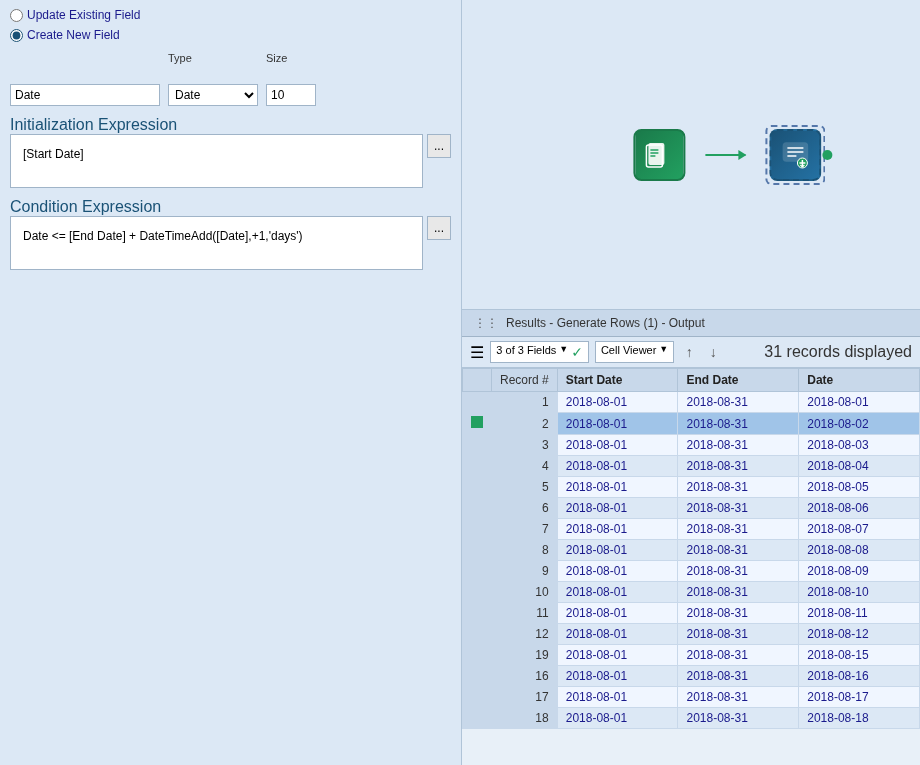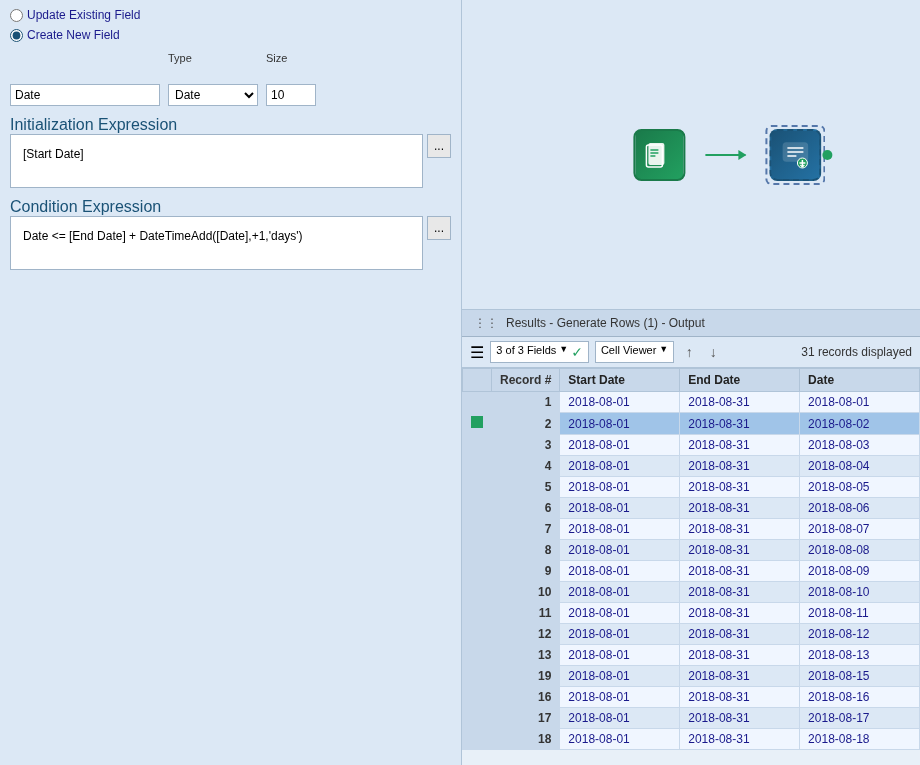--- a/index.html
+++ b/index.html
@@ -232,21 +232,21 @@
       font-size: 11px;
       height: 22px;
     }
 
     .toolbar-btn .arrow {
       font-size: 9px;
     }
 
     .records-count {
       margin-left: auto;
-      font-size: 12px;
+      font-size: 16px;
       color: #333;
     }
 
     .sort-btn {
       width: 18px;
       height: 18px;
       display: flex;
       align-items: center;
       justify-content: center;
       cursor: pointer;
@@ -295,21 +295,21 @@
     tbody td {
       padding: 3px 8px;
       border: 1px solid #c8d8ea;
       color: #1a1a8c;
       white-space: nowrap;
     }
 
     .row-num {
       background: #c8d8ea;
       color: #333;
-      font-weight: bold;
+      font-weight: normal;
       width: 30px;
       text-align: right;
     }
 
     .row-indicator {
       width: 16px;
       background: #c8d8ea;
     }
 
     .green-square {
@@ -524,27 +524,20 @@
             </tr>
             <tr>
               <td class="row-indicator"></td>
               <td class="row-num">12</td>
               <td>2018-08-01</td>
               <td>2018-08-31</td>
               <td>2018-08-12</td>
             </tr>
             <tr>
               <td class="row-indicator"></td>
-              <td class="row-num">13</td>
-              <td>2018-08-01</td>
-              <td>2018-08-31</td>
-              <td>2018-08-13</td>
-            </tr>
-            <tr>
-              <td class="row-indicator"></td>
               <td class="row-num">19</td>
               <td>2018-08-01</td>
               <td>2018-08-31</td>
               <td>2018-08-15</td>
             </tr>
             <tr>
               <td class="row-indicator"></td>
               <td class="row-num">16</td>
               <td>2018-08-01</td>
               <td>2018-08-31</td>

